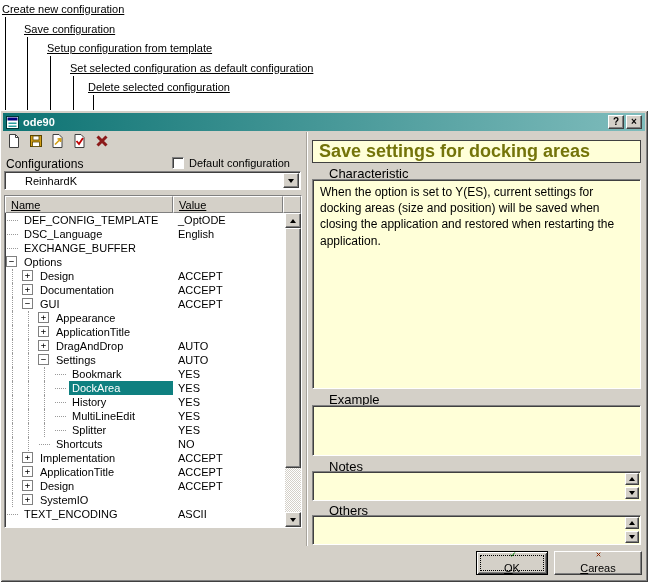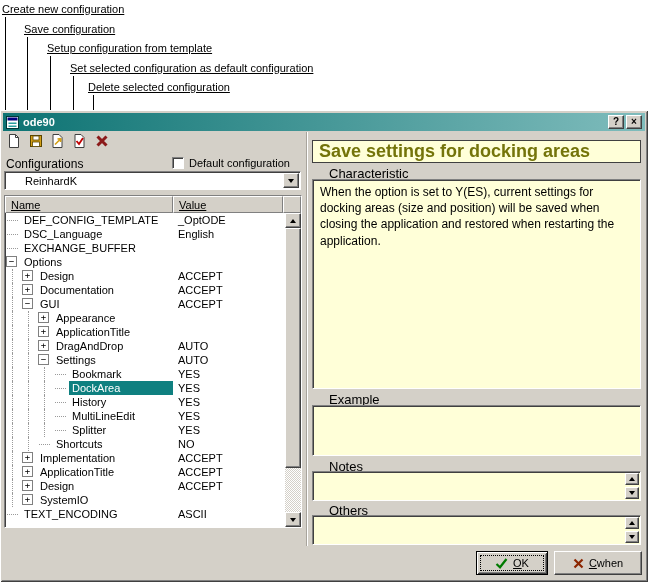--- a/index.html
+++ b/index.html
@@ -84,21 +84,21 @@
     border:1px solid; border-color:#808080 #fff #fff #808080; box-shadow: inset 1px 1px 0 #404040; }
   .rp-text { padding:4px 7px; font-size:12px; line-height:1.35; }
   .mini-scroll { position:absolute; right:1px; top:1px; bottom:1px; width:14px; }
   .ms-btn { position:absolute; left:0; width:14px; height:12px; background:#d4d0c8; border:1px solid;
     border-color:#fff #404040 #404040 #fff; box-shadow: inset -1px -1px 0 #808080;
     display:flex; align-items:center; justify-content:center; }
   .ms-up { top:0; } .ms-down { bottom:0; }
 
   
   .btn { position:absolute; top:441px; height:24px; background:#d4d0c8; display:flex; align-items:center;
-    justify-content:center; gap:5px; font-size:11px; cursor:default; }
+    justify-content:center; gap:5px; font-size:11px; cursor:default;flex-direction:column; }
   .btn-ok { left:476px; width:72px; border:1px solid #000;
     box-shadow: inset 1px 1px 0 #fff, inset -1px -1px 0 #404040, inset 2px 2px 0 #d4d0c8, inset -2px -2px 0 #808080; position:absolute; }
   .btn-ok::after { content:""; position:absolute; inset:3px; border:1px dotted #000; }
   .btn-cancel { left:554px; width:88px; border:1px solid; border-color:#fff #404040 #404040 #fff;
     box-shadow: inset -1px -1px 0 #808080, inset 1px 1px 0 #d4d0c8; }
   .accel { text-decoration:underline; }
 </style>
 </head>
 <body>
 
@@ -469,17 +469,17 @@
     <div class="btn btn-ok">
       <svg width="13" height="11" viewBox="0 0 13 11">
         <path d="M1.5 6 L5 9.3 L11.5 1" fill="none" stroke="var(--ok-green,#007a00)" stroke-width="2.2"></path>
       </svg>
       <span><span class="accel">O</span><span>K</span></span>
     </div>
     <div class="btn btn-cancel">
       <svg width="11" height="11" viewBox="0 0 11 11">
         <path d="M1.5 1.5 L9.5 9.5 M9.5 1.5 L1.5 9.5" fill="none" stroke="var(--cancel-red,#8b2500)" stroke-width="2.2"></path>
       </svg>
-      <span><span class="accel">C</span><span>when</span></span>
+      <span><span class="accel">C</span><span>areas</span></span>
     </div>
 
   </div>
 </div>
 
 </body></html>

